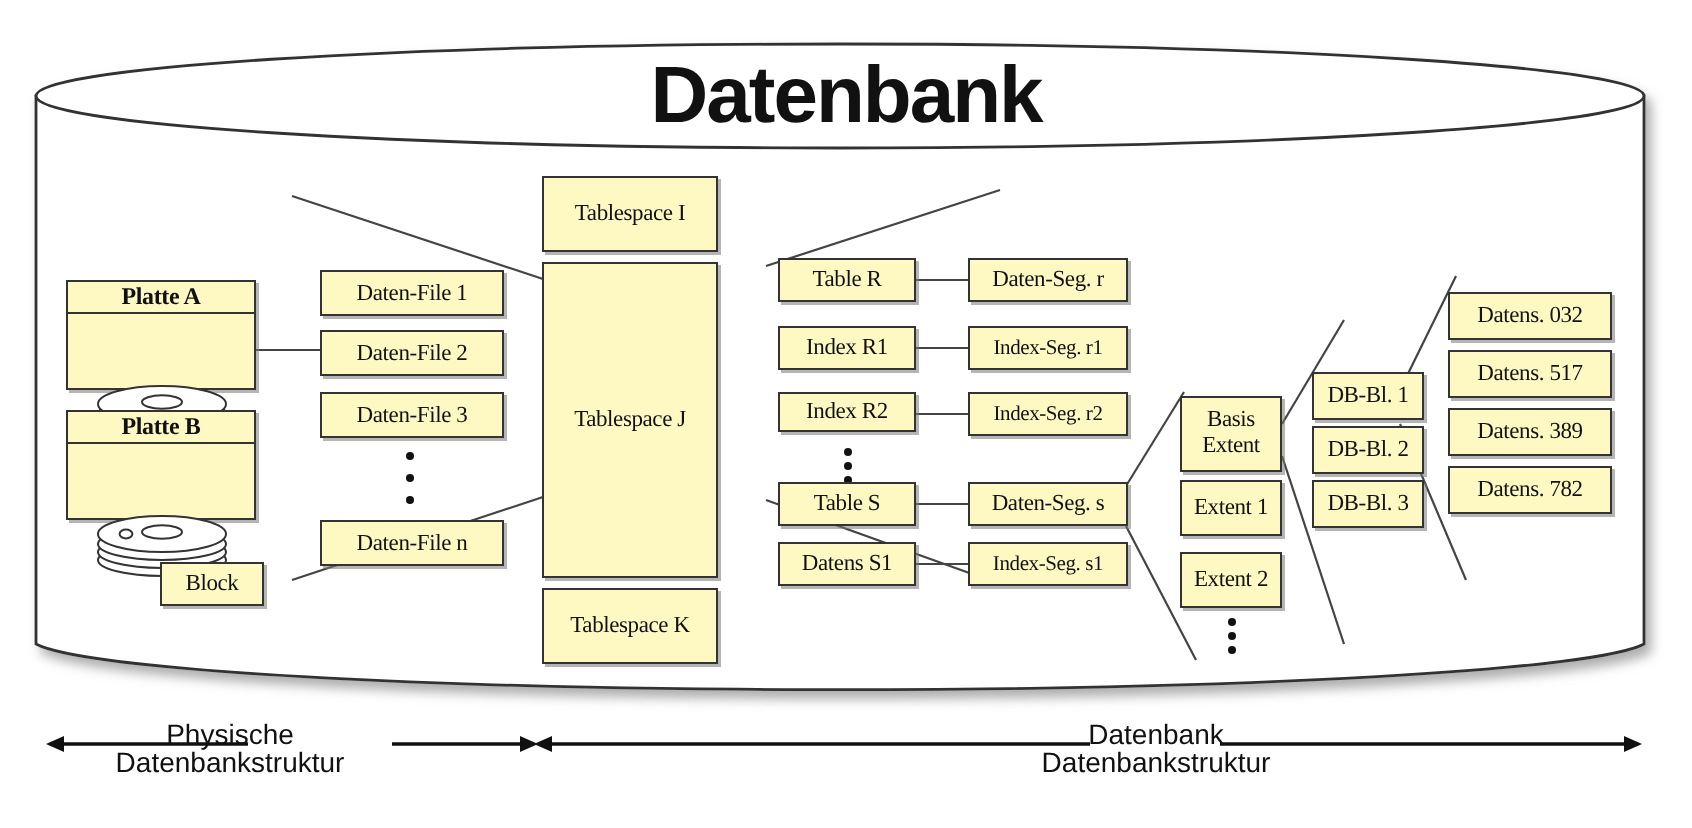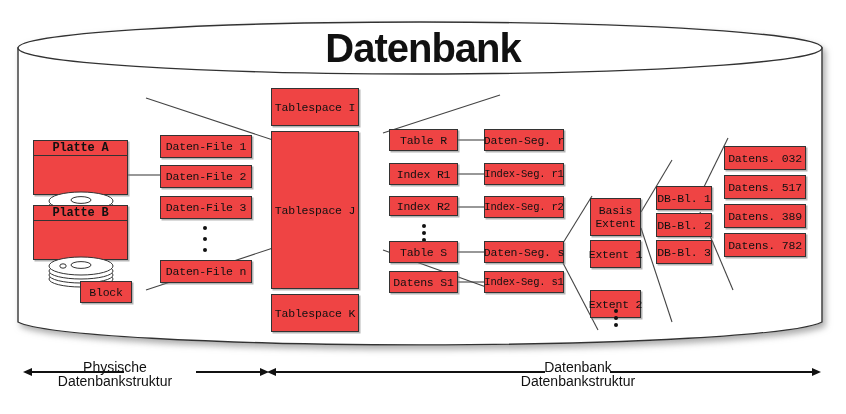--- a/index.html
+++ b/index.html
@@ -2,25 +2,25 @@
 <html><head>
 <meta charset="utf-8">
 <style>
   html,body{margin:0;padding:0;background:#ffffff;}
   body{width:846px;height:414px;font-family:"Liberation Sans",sans-serif;}
   #stage{position:relative;width:846px;height:414px;overflow:hidden;background:#fff;}
   #svgroot{position:absolute;left:0;top:0;width:846px;height:414px;}
 
   .box{
     position:absolute;
-    background:#ef4444;
+    background:#fef9c3;
     border:1px solid #333;
     box-shadow:1.5px 1.5px 0 rgba(120,120,120,.55);
     display:flex;align-items:center;justify-content:center;
-    font-family:Liberation Mono, monospace;
+    font-family:Liberation Serif, serif;
     color:#111;
     white-space:nowrap;
     box-sizing:border-box;
     letter-spacing:-0.2px;
   }
   .lbl{font-size:11.5px;}
   .lbl-sm{font-size:10.5px;}
 
   
   .diskbox{flex-direction:column;justify-content:flex-start;padding:0;gap:32px;}
@@ -202,21 +202,21 @@
   <div class="box lbl-sm" style="left:484px;top:271px;width:80px;height:22px;">
     <span>Index-Seg. s1</span>
   </div>
 
   <div class="box lbl" style="left:590px;top:198px;width:51px;height:38px;line-height:13px;text-align:center;">
     <span style="display:block;">Basis<br>Extent</span>
   </div>
   <div class="box lbl" style="left:590px;top:240px;width:51px;height:28px;">
     <span>Extent 1</span>
   </div>
-  <div class="box lbl" style="left:590px;top:290px;width:51px;height:28px;">
+  <div class="box lbl" style="left:590px;top:276px;width:51px;height:28px;">
     <span>Extent 2</span>
   </div>
   <div class="vdots" style="left:613px;top:309px;width:5px;height:18px;">
     <i></i>
       <i></i>
       <i></i>
   </div>
 
   <div class="box lbl" style="left:656px;top:186px;width:56px;height:24px;">
     <span>DB-Bl. 1</span>

